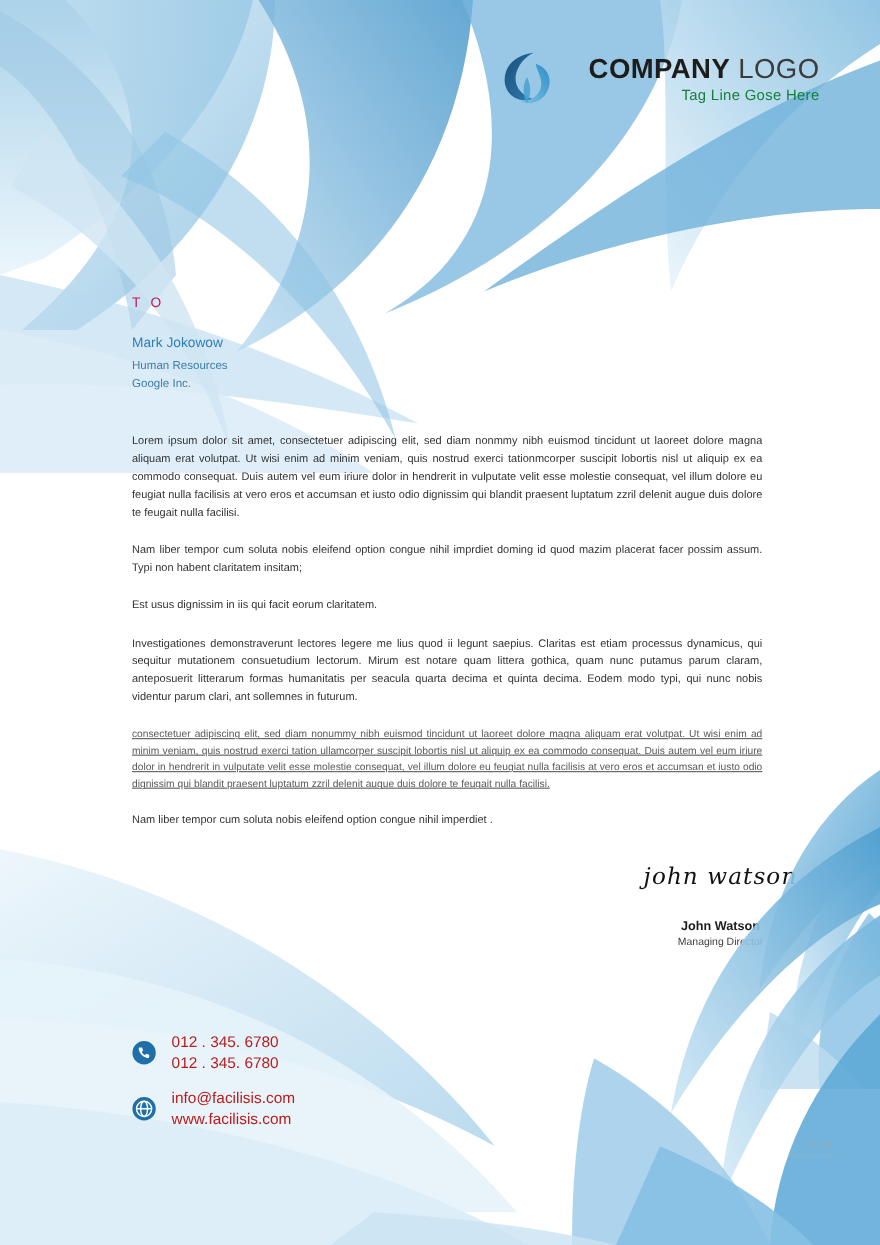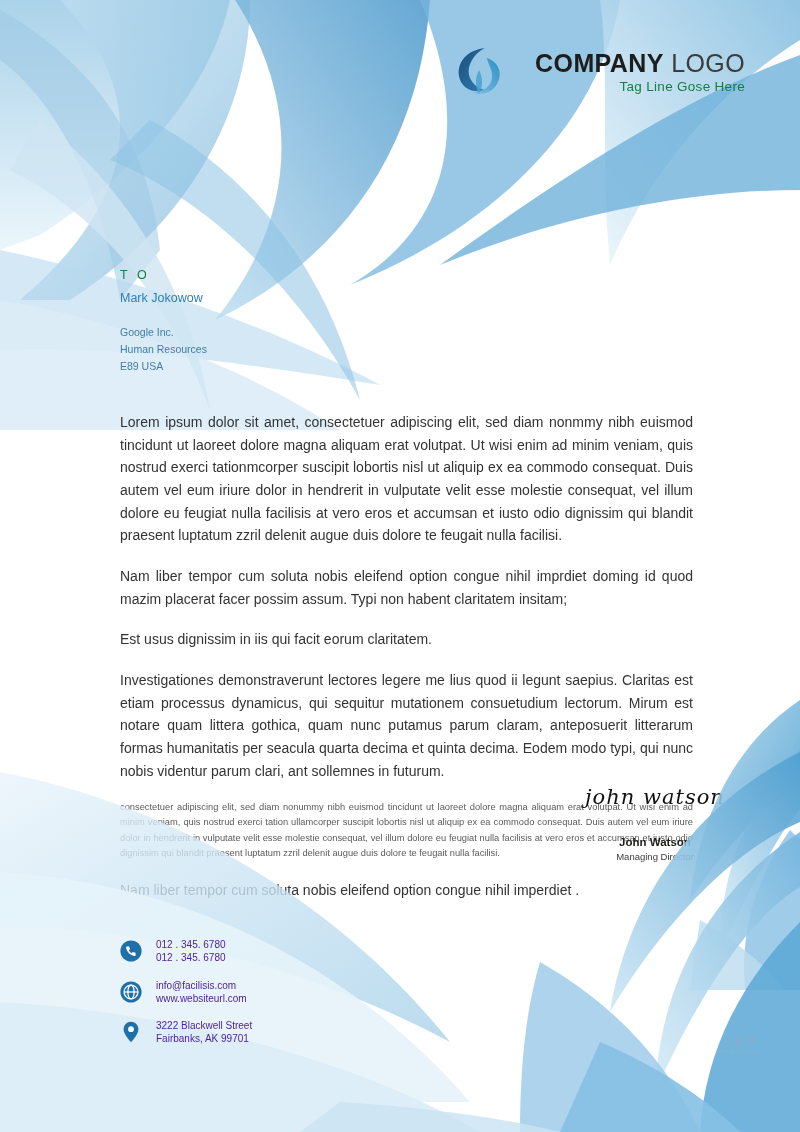--- a/index.html
+++ b/index.html
@@ -80,45 +80,46 @@
   
   .content {
     position: absolute;
     left: 120px;
     top: 268px;
     width: 573px;
   }
   .to-label {
     font-size: 12.5px;
     letter-spacing: 3px;
-    color: #15803d;
-    margin-bottom: 9px;
+    color: #be185d;
+    margin-bottom: 22px;
   }
   .addr-name {
     font-size: 12.5px;
     color: #2f7fb5;
-    margin-bottom: 19px;
+    margin-bottom: 6px;
   }
   .addr-line {
     font-size: 10.5px;
     color: #3f7ea5;
     line-height: 1.62;
   }
 
   .para {
-    font-size: 14px;
+    font-size: 10px;
     line-height: 1.62;
     color: #333333;
     text-align: justify;
     margin-top: 18px;
   }
   .para.small {
     font-size: 9.3px;
     color: #5a5a5a;
     line-height: 1.62;
+    text-decoration: underline;
   }
   .para.first {
     margin-top: 36px;
   }
 
   
   .signature-block {
     position: absolute;
     left: 555px;
     top: 785px;
@@ -160,22 +161,22 @@
   .contact-icon {
     width: 26px;
     height: 26px;
     flex: 0 0 26px;
     margin-right: 12px;
     display: flex;
     align-items: center;
     justify-content: center;
   }
   .contact-lines {
-    font-size: 10px;
-    color: #4c1d95;
+    font-size: 14px;
+    color: #b91c1c;
     line-height: 1.33;
   }
 
   .watermark {
     position: absolute;
     right: 42px;
     bottom: 78px;
     text-align: right;
     opacity: 0.45;
   }
@@ -246,23 +247,22 @@
     </svg>
     <div class="logo-text">
       <div class="logo-title"><b>COMPANY</b><span class="light"> LOGO</span></div>
       <div class="logo-tag">Tag Line Gose Here</div>
     </div>
   </div>
 
   <div class="content">
     <div class="to-label">T O</div>
     <div class="addr-name">Mark Jokowow</div>
+    <div class="addr-line">Human Resources</div>
     <div class="addr-line">Google  Inc.</div>
-    <div class="addr-line">Human Resources</div>
-    <div class="addr-line">E89 USA</div>
 
     <p class="para first">Lorem ipsum dolor sit amet, consectetuer adipiscing elit, sed diam nonmmy nibh euismod tincidunt ut laoreet dolore magna aliquam erat volutpat. Ut wisi enim ad minim veniam, quis nostrud exerci tationmcorper suscipit lobortis nisl ut aliquip ex ea commodo consequat. Duis autem vel eum iriure dolor in hendrerit in vulputate velit esse molestie consequat, vel illum dolore eu feugiat nulla facilisis at vero eros et accumsan et iusto odio dignissim qui blandit praesent luptatum zzril delenit augue duis dolore te feugait nulla facilisi.</p>
     <p class="para">Nam liber tempor cum soluta nobis eleifend option congue nihil imprdiet doming id quod mazim placerat facer possim assum. Typi non habent claritatem insitam;</p>
     <p class="para">Est usus dignissim in iis qui facit eorum claritatem.</p>
     <p class="para">Investigationes demonstraverunt lectores legere me lius quod ii legunt saepius. Claritas est etiam processus dynamicus, qui sequitur mutationem consuetudium lectorum. Mirum est notare quam littera gothica, quam nunc putamus parum claram, anteposuerit litterarum formas humanitatis per seacula quarta decima et quinta decima. Eodem modo typi, qui nunc nobis videntur parum clari, ant sollemnes in futurum.</p>
     <p class="para small">consectetuer adipiscing elit, sed diam nonummy nibh euismod tincidunt ut laoreet dolore magna aliquam erat volutpat. Ut wisi enim ad minim veniam, quis nostrud exerci tation ullamcorper suscipit lobortis nisl ut aliquip ex ea commodo consequat. Duis autem vel eum iriure dolor in hendrerit in vulputate velit esse molestie consequat, vel illum dolore eu feugiat nulla facilisis at vero eros et accumsan et iusto odio dignissim qui blandit praesent luptatum zzril delenit augue duis dolore te feugait nulla facilisi.</p>
     <p class="para">Nam liber tempor cum soluta nobis eleifend option congue nihil imperdiet .</p>
   </div>
 
   <div class="signature-block">
@@ -334,36 +334,24 @@
       <span class="contact-icon">
         <svg viewBox="0 0 26 26" width="24" height="24">
           <circle cx="13" cy="13" r="11.5" fill="#1f6fa8"></circle>
           <circle cx="13" cy="13" r="7.5" fill="none" stroke="#ffffff" stroke-width="1.4"></circle>
           <ellipse cx="13" cy="13" rx="3.4" ry="7.5" fill="none" stroke="#ffffff" stroke-width="1.4"></ellipse>
           <line x1="5.5" y1="13" x2="20.5" y2="13" stroke="#ffffff" stroke-width="1.4"></line>
         </svg>
       </span>
       <span class="contact-lines">
         <span>info@facilisis.com</span><br>
-        <span>www.websiteurl.com</span>
+        <span>www.facilisis.com</span>
       </span>
     </div>
 
-    <div class="contact-row">
-      <span class="contact-icon">
-        <svg viewBox="0 0 26 26" width="24" height="24">
-          <path d="M13,2 C17.4,2 21,5.6 21,10 C21,16 13,24 13,24 C13,24 5,16 5,10 C5,5.6 8.6,2 13,2 Z" fill="#1f6fa8"></path>
-          <circle cx="13" cy="10" r="3.1" fill="#ffffff"></circle>
-        </svg>
-      </span>
-      <span class="contact-lines">
-        <span>3222 Blackwell Street</span><br>
-        <span>Fairbanks, AK 99701</span>
-      </span>
-    </div>
 
   </div>
 
   <div class="watermark">
     <div class="wm-1">汇图网</div>
     <div class="wm-2">www.huitu.com</div>
   </div>
 
 </div>
 

